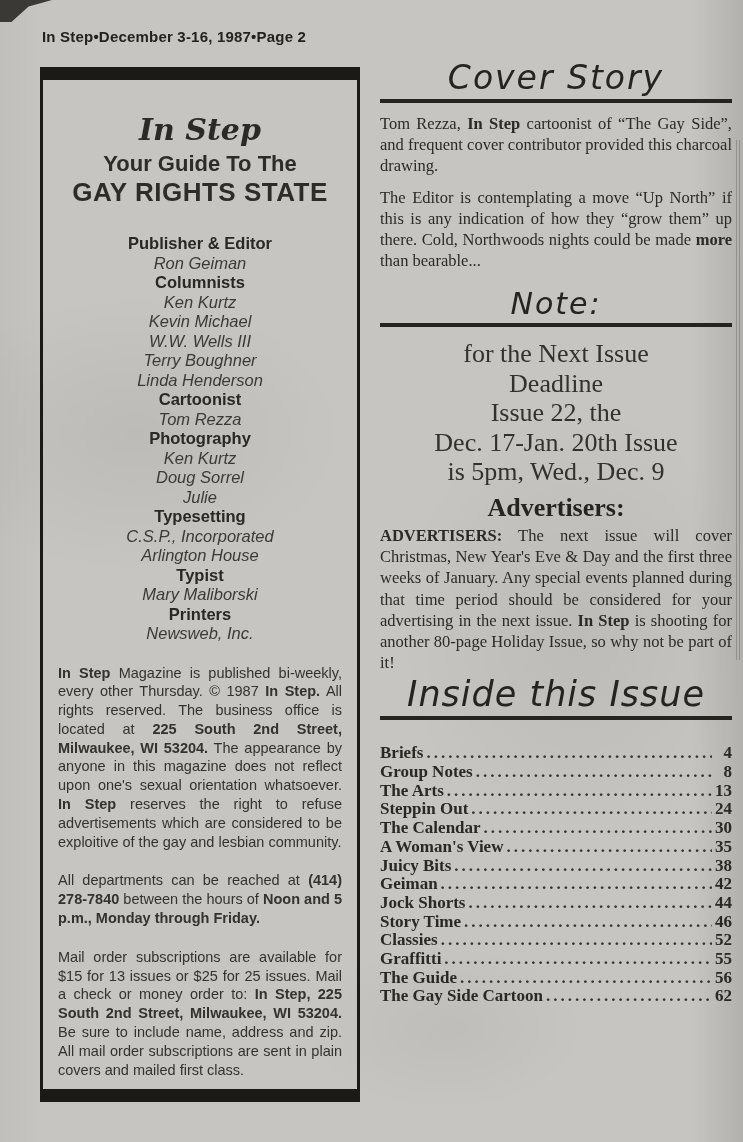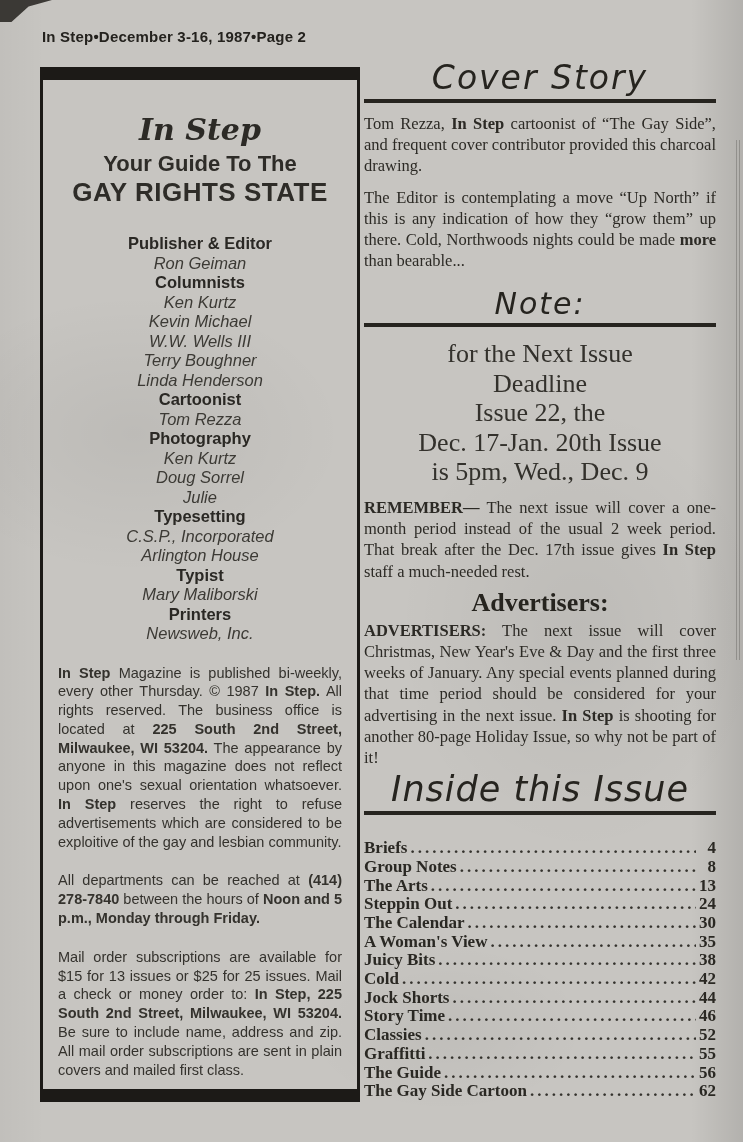--- a/index.html
+++ b/index.html
@@ -44,21 +44,21 @@
   .mast-sub1{text-align:center;font-weight:bold;font-size:22px;margin-top:4px;color:#2e2c28;}
   .mast-sub2{text-align:center;font-weight:bold;font-size:26px;letter-spacing:.5px;color:#2e2c28;}
   .credits{margin-top:26px;text-align:center;font-size:16.5px;line-height:19.5px;}
   .credit-role{font-weight:bold;color:#2a2824;}
   .credit-name{font-style:italic;color:#3c3a35;}
   .mast-para{
     margin-top:20px;font-size:14.5px;line-height:18.8px;
     text-align:justify;color:#34322d;
   }
   
-  .right-col{position:absolute;left:364px;top:58px;width:352px;}
+  .right-col{position:absolute;left:380px;top:58px;width:352px;}
   .display-head{
     font-family:"DejaVu Sans", sans-serif;font-style:italic;
     text-align:center;color:#26241f;letter-spacing:2px;
     border-bottom:4px solid #26241f;padding-bottom:1px;
   }
   .head-cover{font-size:33px;line-height:40px;}
   .head-note{font-size:30px;line-height:37px;margin-top:14px;}
   .head-inside{font-size:35px;line-height:42px;letter-spacing:1px;}
   .serif-para{
     font-family:"Liberation Serif", serif;font-size:16.5px;line-height:21.2px;
@@ -126,21 +126,20 @@
   <div class="serif-para"><span>The Editor is contemplating a move “Up North” if this is any indication of how they “grow them” up there. Cold, Northwoods nights could be made </span><span class="b">more</span><span> than bearable...</span></div>
 
   <div class="display-head head-note">Note:</div>
   <div class="deadline">
       <div>for the Next Issue</div>
       <div>Deadline</div>
       <div>Issue 22, the</div>
       <div>Dec. 17-Jan. 20th Issue</div>
       <div>is 5pm, Wed., Dec. 9</div>
     </div>
-  <div class="serif-para"><span class="b">REMEMBER—</span><span> The next issue will cover a one-month period instead of the usual 2 week period. That break after the Dec. 17th issue gives </span><span class="b">In Step</span><span> staff a much-needed rest.</span></div>
 
   <div class="head-adv">Advertisers:</div>
   <div class="serif-para" style="margin-top:2px;"><span class="b">ADVERTISERS:</span><span> The next issue will cover Christmas, New Year's Eve &amp; Day and the first three weeks of January. Any special events planned during that time period should be considered for your advertising in the next issue. </span><span class="b">In Step</span><span> is shooting for another 80-page Holiday Issue, so why not be part of it!</span></div>
 
   <div class="display-head head-inside">Inside this Issue</div>
   <div class="toc">
       <div class="toc-row">
         <span class="toc-title">Briefs</span>
         <span class="toc-dots">............................................................</span>
         <span class="toc-page">4</span>
@@ -169,21 +168,21 @@
         <span class="toc-title">A Woman's View</span>
         <span class="toc-dots">............................................................</span>
         <span class="toc-page">35</span>
       </div>
       <div class="toc-row">
         <span class="toc-title">Juicy Bits</span>
         <span class="toc-dots">............................................................</span>
         <span class="toc-page">38</span>
       </div>
       <div class="toc-row">
-        <span class="toc-title">Cold</span>
+        <span class="toc-title">Geiman</span>
         <span class="toc-dots">............................................................</span>
         <span class="toc-page">42</span>
       </div>
       <div class="toc-row">
         <span class="toc-title">Jock Shorts</span>
         <span class="toc-dots">............................................................</span>
         <span class="toc-page">44</span>
       </div>
       <div class="toc-row">
         <span class="toc-title">Story Time</span>

